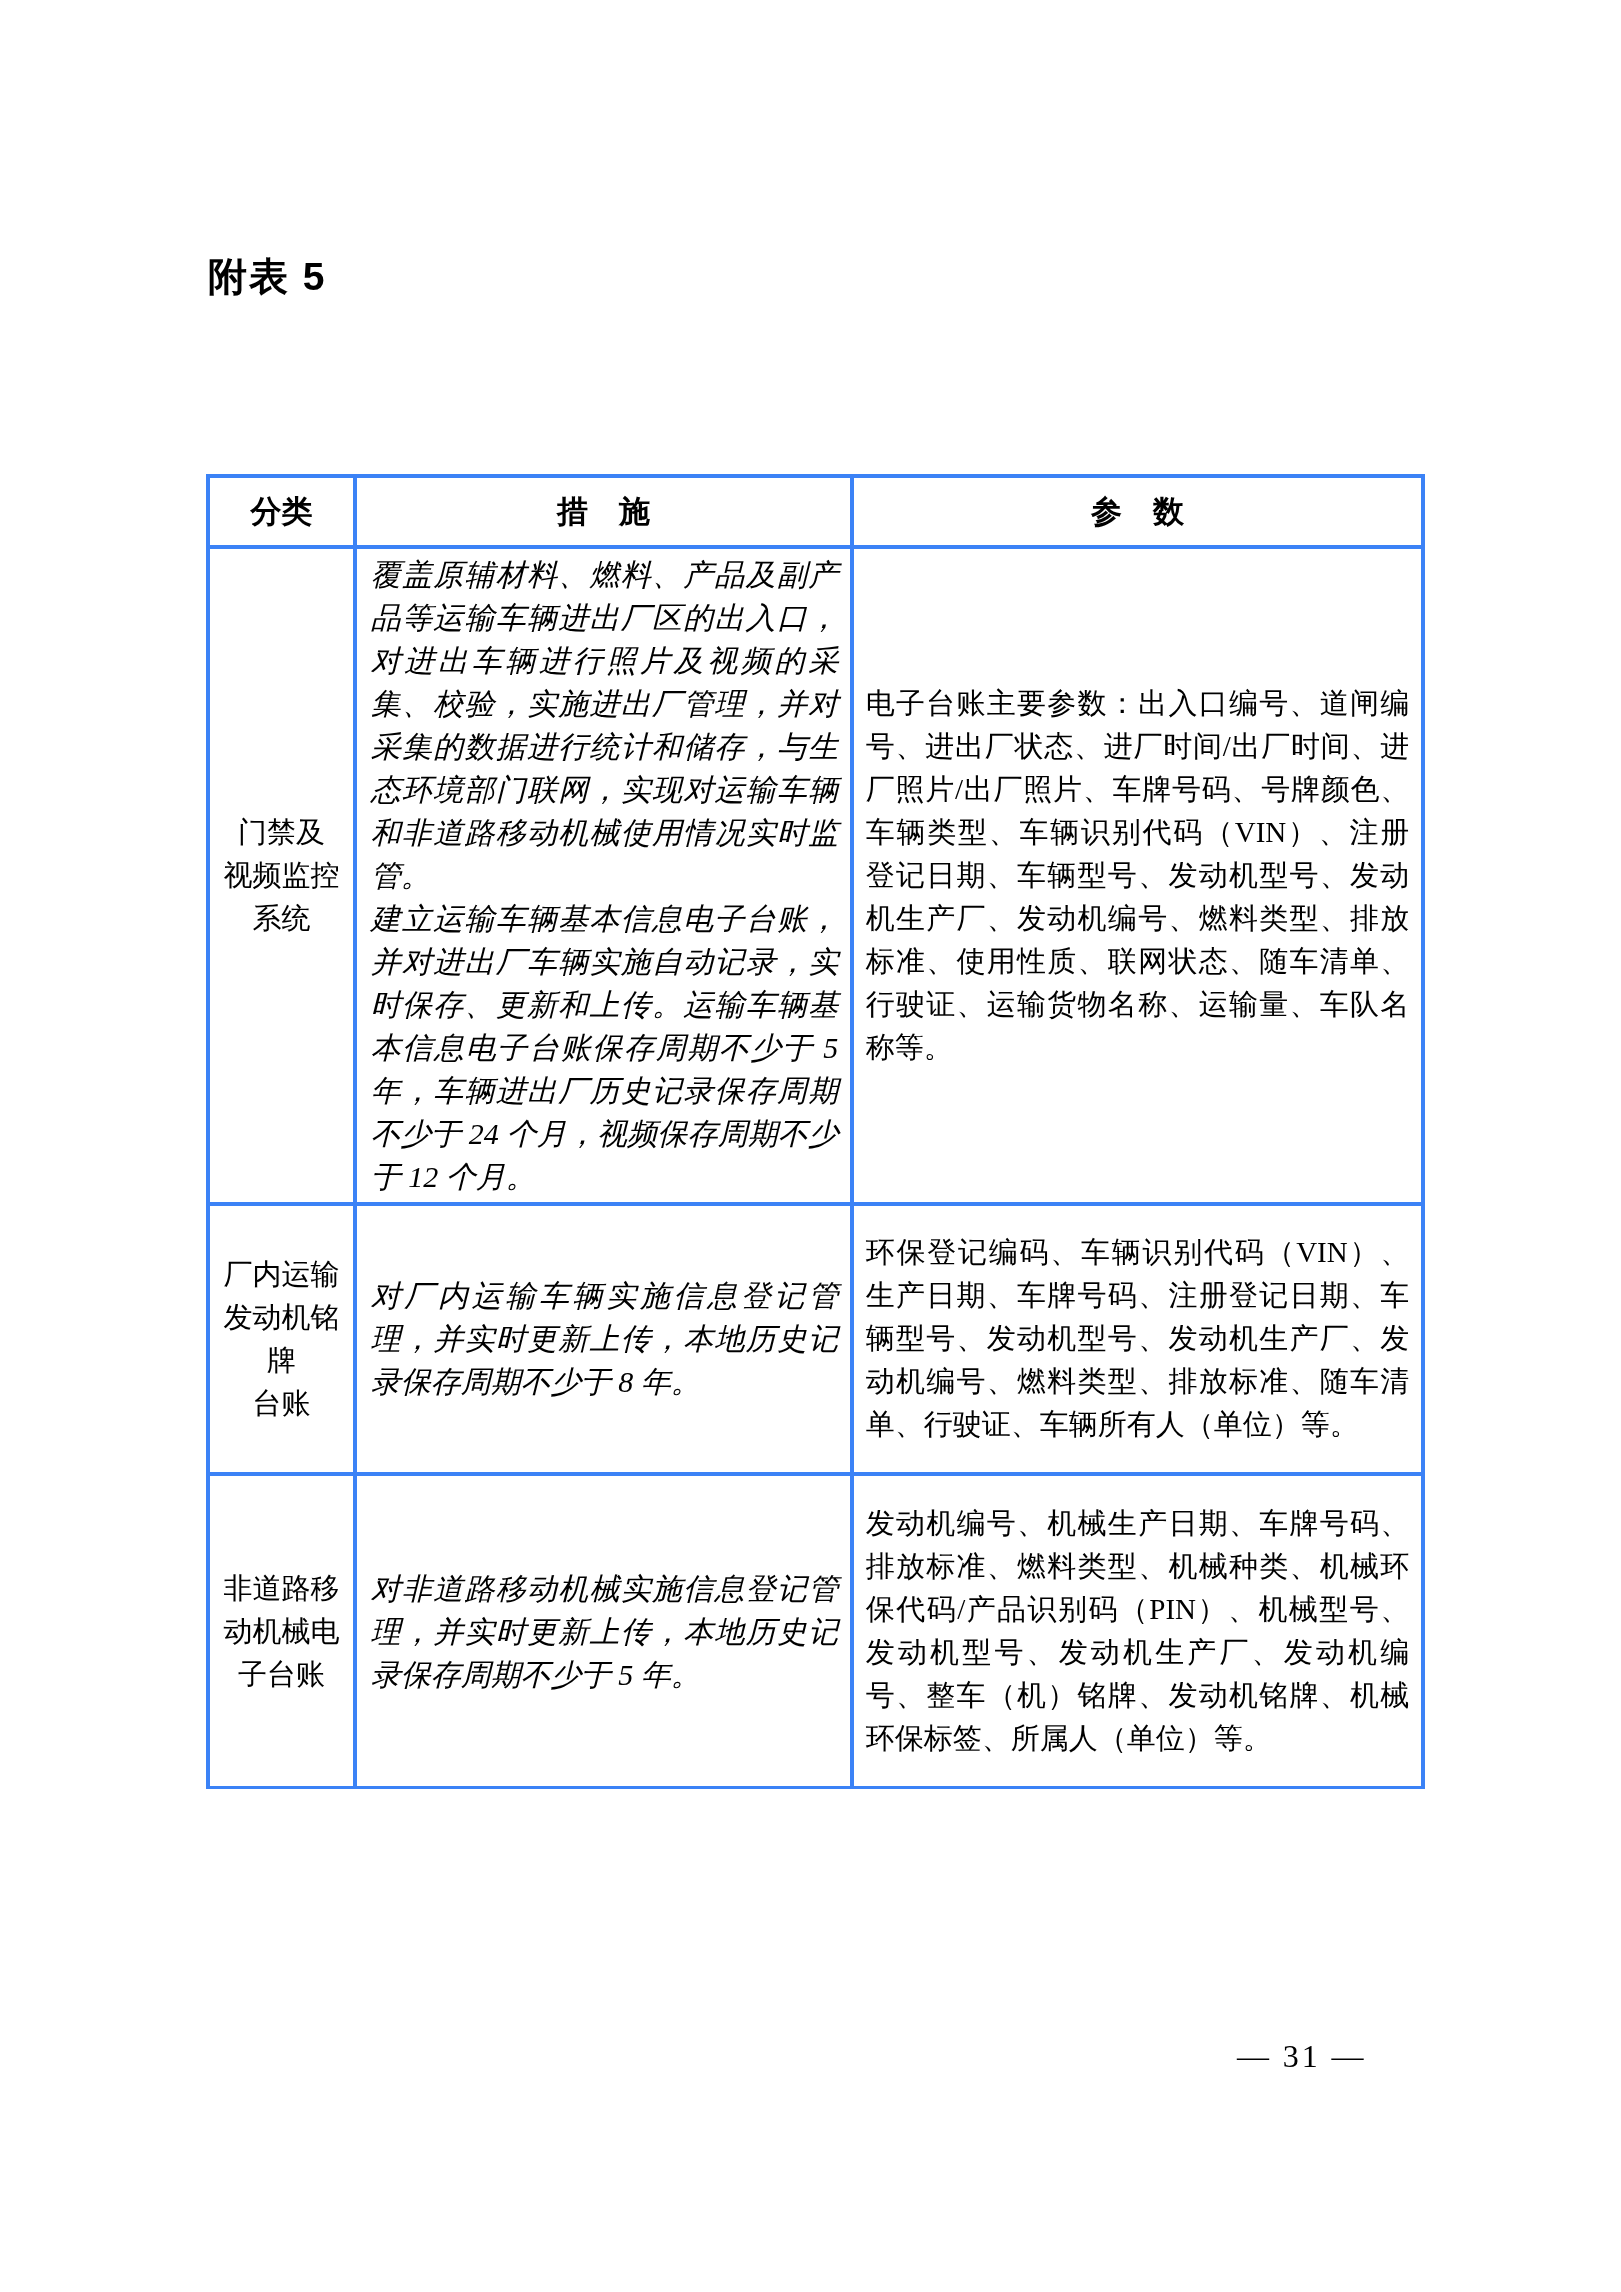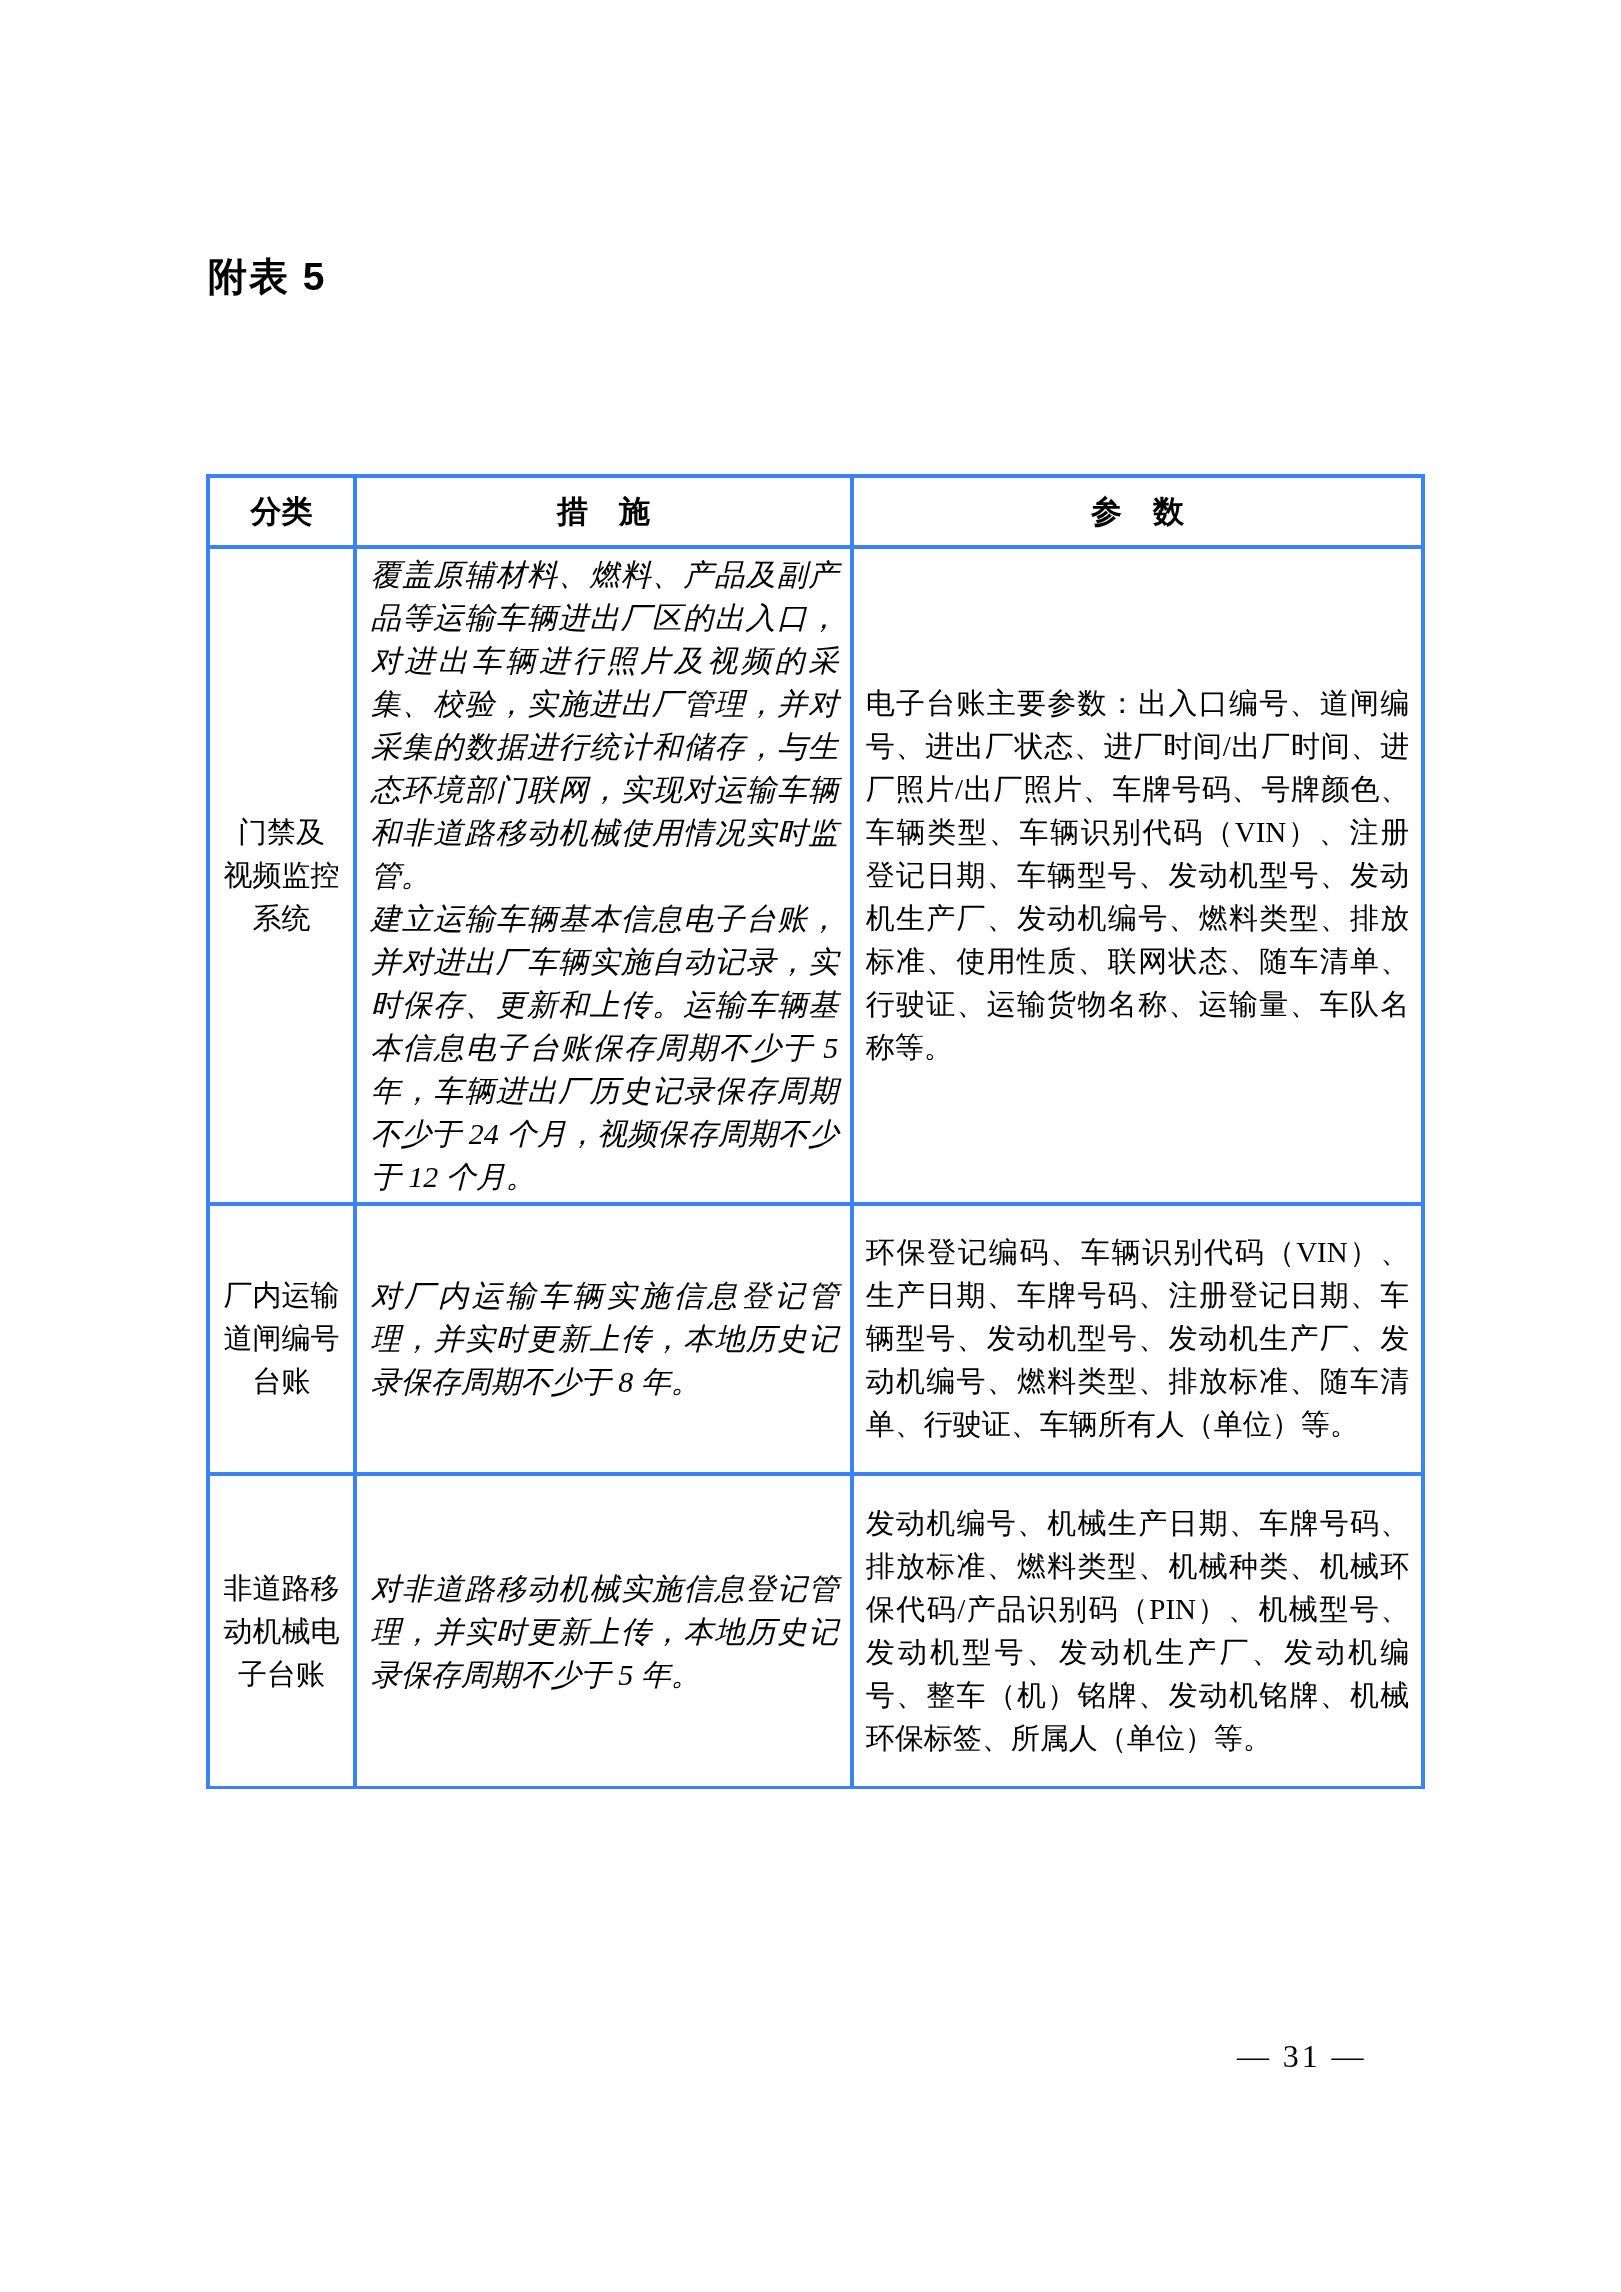--- a/index.html
+++ b/index.html
@@ -130,21 +130,21 @@
       <tr class="r1">
         <td class="cat">门禁及
 视频监控
 系统</td>
         <td class="measure">覆盖原辅材料、燃料、产品及副产品等运输车辆进出厂区的出入口，对进出车辆进行照片及视频的采集、校验，实施进出厂管理，并对采集的数据进行统计和储存，与生态环境部门联网，实现对运输车辆和非道路移动机械使用情况实时监管。
 建立运输车辆基本信息电子台账，并对进出厂车辆实施自动记录，实时保存、更新和上传。运输车辆基本信息电子台账保存周期不少于 5 年，车辆进出厂历史记录保存周期不少于 24 个月，视频保存周期不少于 12 个月。</td>
         <td class="params">电子台账主要参数：出入口编号、道闸编号、进出厂状态、进厂时间/出厂时间、进厂照片/出厂照片、车牌号码、号牌颜色、车辆类型、车辆识别代码（VIN）、注册登记日期、车辆型号、发动机型号、发动机生产厂、发动机编号、燃料类型、排放标准、使用性质、联网状态、随车清单、行驶证、运输货物名称、运输量、车队名称等。</td>
       </tr>
       <tr class="r2">
         <td class="cat">厂内运输
-道闸编号
+发动机铭牌
 台账</td>
         <td class="measure">对厂内运输车辆实施信息登记管理，并实时更新上传，本地历史记录保存周期不少于 8 年。</td>
         <td class="params">环保登记编码、车辆识别代码（VIN）、生产日期、车牌号码、注册登记日期、车辆型号、发动机型号、发动机生产厂、发动机编号、燃料类型、排放标准、随车清单、行驶证、车辆所有人（单位）等。</td>
       </tr>
       <tr class="r3">
         <td class="cat">非道路移
 动机械电
 子台账</td>
         <td class="measure">对非道路移动机械实施信息登记管理，并实时更新上传，本地历史记录保存周期不少于 5 年。</td>
         <td class="params">发动机编号、机械生产日期、车牌号码、排放标准、燃料类型、机械种类、机械环保代码/产品识别码（PIN）、机械型号、发动机型号、发动机生产厂、发动机编号、整车（机）铭牌、发动机铭牌、机械环保标签、所属人（单位）等。</td>

